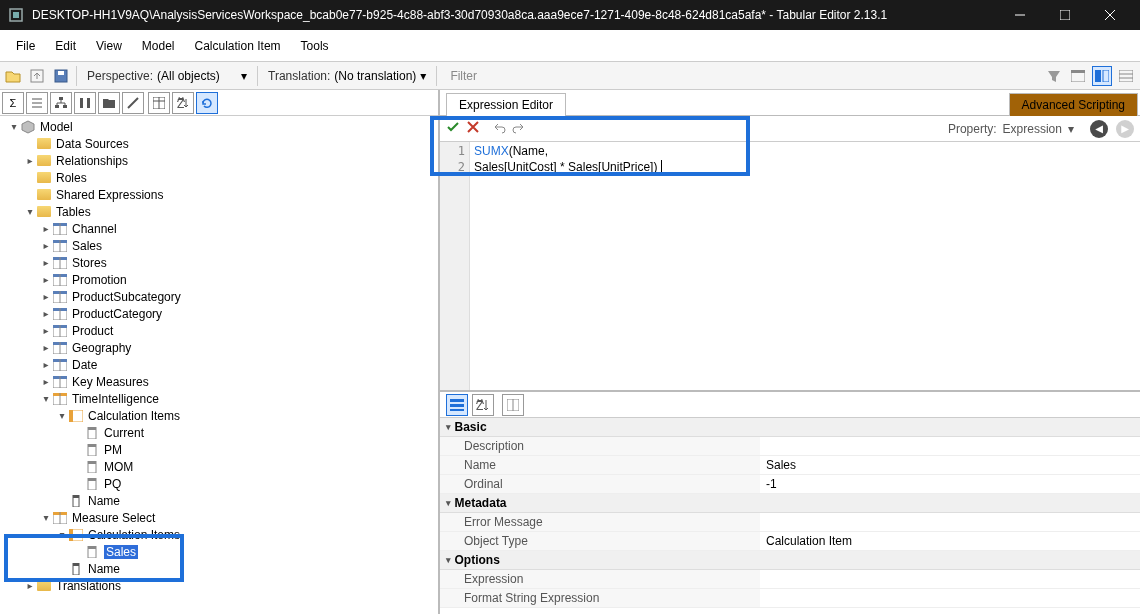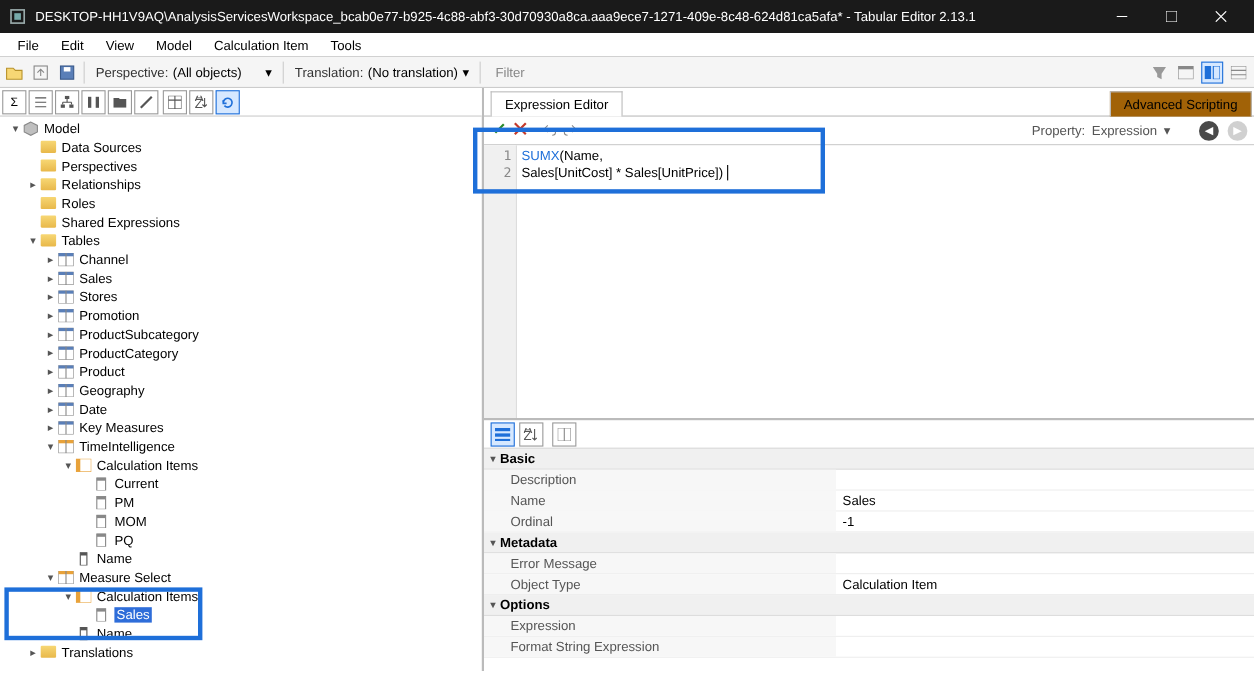--- a/index.html
+++ b/index.html
@@ -5,21 +5,21 @@
 * { margin: 0; padding: 0; box-sizing: border-box; font-family: "Segoe UI", Tahoma, sans-serif; font-size: 12px; }
 body { background: #fff; width: 1140px; height: 614px; overflow: hidden; }
 
 .titlebar { background: #1a1a1a; color: #fff; height: 30px; display: flex; align-items: center; padding: 0 8px; }
 .titlebar .app-icon { width: 16px; height: 16px; margin-right: 8px; }
 .titlebar .title-text { flex: 1; white-space: nowrap; overflow: hidden; text-overflow: ellipsis; }
 .titlebar .win-controls { display: flex; gap: 0; }
 .titlebar .win-btn { width: 45px; height: 30px; display: flex; align-items: center; justify-content: center; color: #fff; }
 .titlebar .win-btn svg { stroke: #fff; }
 
-.menubar { background: #fff; height: 22px; display: flex; align-items: center; padding: 0 6px; border-bottom: 1px solid #ccc; }
+.menubar { background: #fff; height: 32px; display: flex; align-items: center; padding: 0 6px; border-bottom: 1px solid #ccc; }
 .menubar .menu-item { padding: 4px 10px; cursor: pointer; }
 
 .toolbar-row { background: #f5f5f5; height: 28px; display: flex; align-items: center; padding: 0 4px; border-bottom: 1px solid #ccc; gap: 6px; justify-content: center; }
 .toolbar-row .tb-icon { width: 18px; height: 18px; display: flex; align-items: center; justify-content: center; }
 .toolbar-row .sep { width: 1px; height: 20px; background: #ccc; }
 .toolbar-row label { color: #333; }
 .toolbar-row .combo { display: flex; align-items: center; gap: 4px; padding: 0 4px; }
 .toolbar-row .combo .val { min-width: 80px; }
 .toolbar-row .filter-box { flex: 1; color: #888; padding: 2px 6px; border: 1px solid transparent; }
 .toolbar-row .right-icons { display: flex; gap: 4px; margin-left: auto; }
@@ -46,21 +46,21 @@
 .indent-2 { padding-left: 36px; }
 .indent-3 { padding-left: 52px; }
 .indent-4 { padding-left: 68px; }
 
 .right-panel { flex: 1; display: flex; flex-direction: column; }
 .tabs-row { height: 26px; display: flex; align-items: flex-end; border-bottom: 1px solid #bbb; padding-left: 6px; justify-content: space-between; }
 .tabs-row .tab { padding: 4px 12px; border: 1px solid #bbb; border-bottom: none; background: #a16207; margin-right: 2px; position: relative; top: 1px; }
 .tabs-row .tab.active { background: #fff; }
 
 .editor-toolbar { height: 26px; border-bottom: 1px solid #ccc; display: flex; align-items: center; padding: 0 6px; gap: 6px; position: relative; }
-.editor-toolbar .prop-combo { color: #555; margin-left: auto; display: flex; align-items: flex-end; gap: 6px; margin-right: 20px; }
+.editor-toolbar .prop-combo { color: #555; margin-left: auto; display: flex; align-items: flex-end; gap: 6px; margin-right: 10px; }
 .editor-toolbar .nav-arrows { display: flex; gap: 8px; }
 .editor-toolbar .nav-arrows .arr { width: 18px; height: 18px; border-radius: 50%; background: #4a4a4a; color: #fff; display: flex; align-items: center; justify-content: center; font-size: 10px; }
 .editor-toolbar .nav-arrows .arr.dis { background: #d0d0d0; }
 
 .code-area { height: 250px; border-bottom: 2px solid #bbb; position: relative; overflow: hidden; font-family: Consolas, monospace; }
 .gutter { position: absolute; left: 0; top: 0; width: 30px; background: #f0f0f0; height: 100%; border-right: 1px solid #ddd; text-align: right; padding: 2px 4px 0 0; color: #888; }
 .gutter div { height: 16px; font-family: Consolas, monospace; }
 .code-text { padding: 2px 4px 0 34px; font-family: Consolas, monospace; color: #000; }
 .code-text .line { height: 16px; }
 .code-text .fn { color: #1e6fd9; }
@@ -252,27 +252,20 @@
             </svg>
           </span>
           <span class="tlabel">Model</span>
         </div>
       <div class="tree-node indent-1">
           <span class="expander"></span>
           <span class="ticon">
             <span class="folder-icon"></span>
           </span>
           <span class="tlabel">Data Sources</span>
-        </div>
-      <div class="tree-node indent-1">
-          <span class="expander"></span>
-          <span class="ticon">
-            <span class="folder-icon"></span>
-          </span>
-          <span class="tlabel">Perspectives</span>
         </div>
       <div class="tree-node indent-1">
           <span class="expander">▸</span>
           <span class="ticon">
             <span class="folder-icon"></span>
           </span>
           <span class="tlabel">Relationships</span>
         </div>
       <div class="tree-node indent-1">
           <span class="expander"></span>

